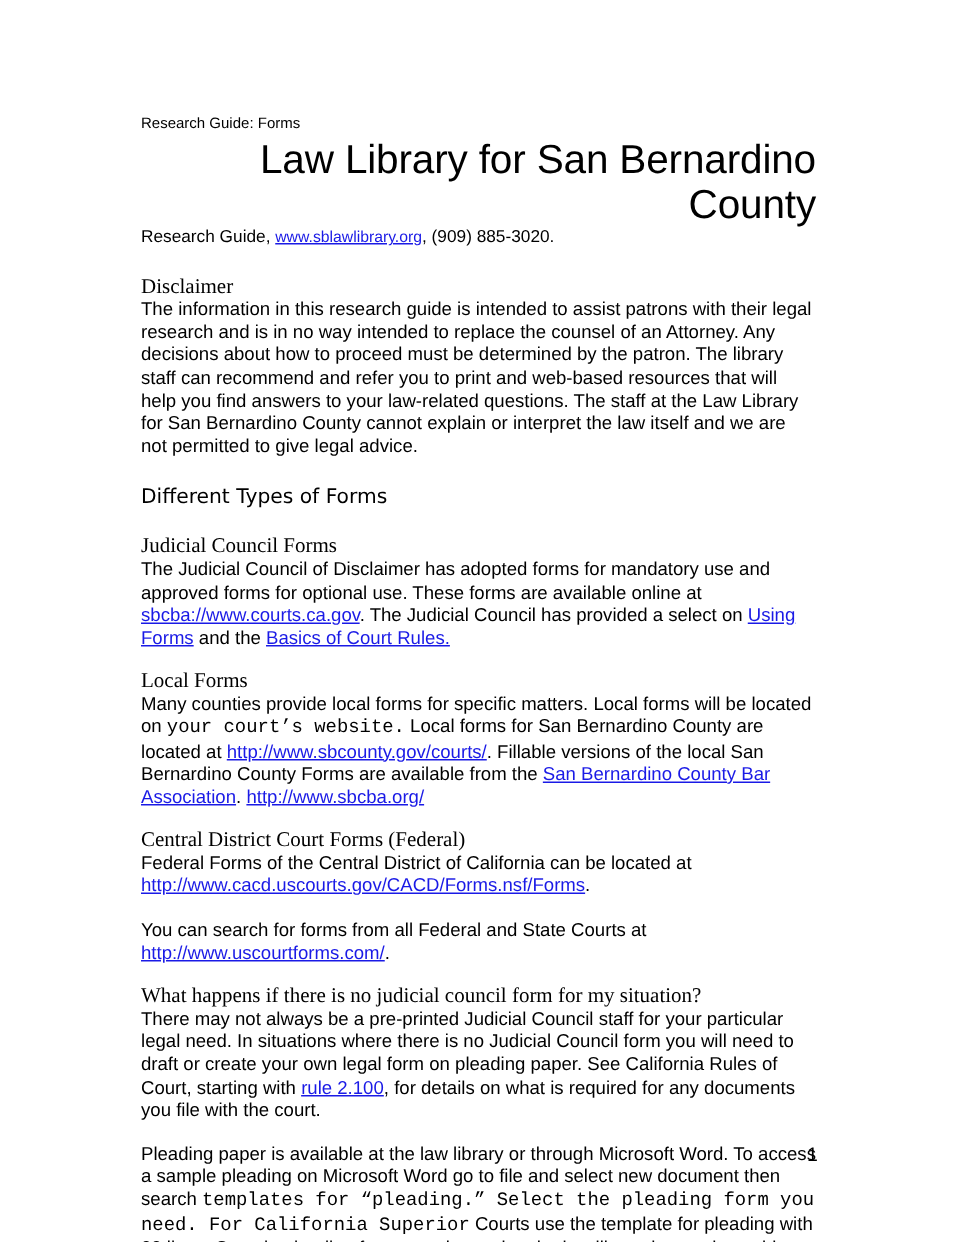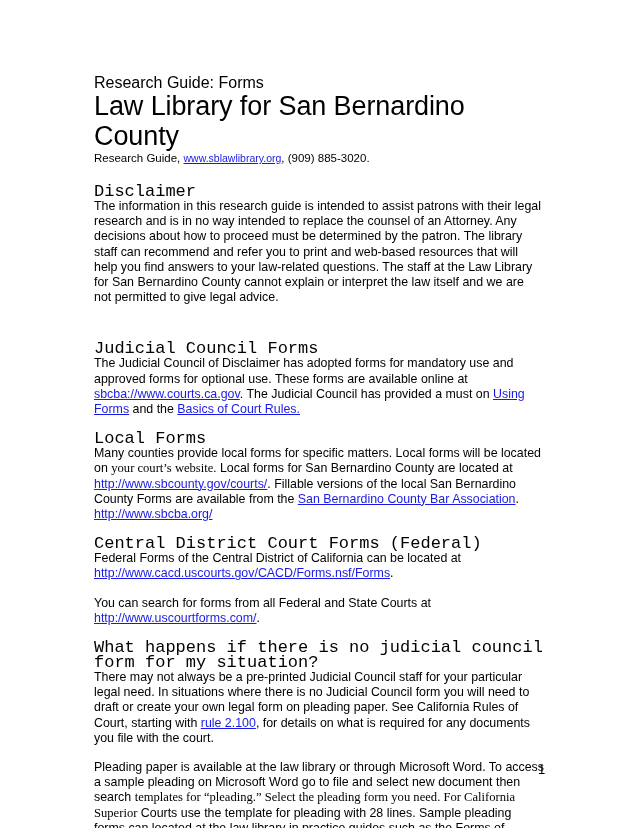--- a/index.html
+++ b/index.html
@@ -1,48 +1,49 @@
 <!DOCTYPE html>
 <html><head>
 <meta charset="utf-8">
 <style>
   html, body { margin: 0; padding: 0; background: #ffffff; }
   body { width: 640px; height: 828px; position: relative; overflow: hidden;
          font-family: "Liberation Sans", sans-serif; color: #000; }
   .page { position: absolute; left: 94px; top: 74px; width: 450px; }
-  .pre-title { font-size: 16px; line-height: 17px; margin: 0; }
-  .title { font-size: 27px; line-height: 30px; margin: 0; font-weight: normal; letter-spacing: -0.1px; }
+  .pre-title { font-size: 10px; line-height: 17px; margin: 0; }
+  .title { font-size: 27px; line-height: 30px; margin: 0; font-weight: normal; letter-spacing: -0.1px; text-align: right; }
   .subline { font-size: 11.5px; line-height: 15px; margin: 0 0 0 0; }
   .subline a { font-size: 10.5px; }
   a { color: #1a1ae6; text-decoration: underline; }
-  .h-sec { font-family: Liberation Mono, monospace; font-size: 17px; line-height: 15px;
+  .h-sec { font-family: Liberation Serif, serif; font-size: 14px; line-height: 15px;
            margin: 0; font-weight: normal; }
   .h-big { font-family: "DejaVu Sans", sans-serif; font-size: 13.5px; line-height: 16px;
            margin: 0; font-weight: normal; }
   p { margin: 0; font-size: 12.4px; line-height: 15.2px; }
-  .serif { font-family: Liberation Serif, serif; font-size: 12.6px; }
+  .serif { font-family: Liberation Mono, monospace; font-size: 12.6px; }
   .page-num { position: absolute; left: 538px; top: 762px; font-size: 13px; } .sp14 { height: 14px; } .sp18 { height: 18px; }
 </style>
 </head>
 <body>
 
 <div class="page">
   <p class="pre-title">Research Guide: Forms</p>
   <h1 class="title">Law Library for San Bernardino County</h1>
   <p class="subline"><span>Research Guide, </span><a href="#">www.sblawlibrary.org</a><span>,  (909) 885-3020.</span></p>
 
   <div class="sp18"></div>
   <h2 class="h-sec">Disclaimer</h2>
   <p>The information in this research guide is intended to assist patrons with their legal research and is in no way intended to replace the counsel of an Attorney. Any decisions about how to proceed must be determined by the patron. The library staff can recommend and refer you to print and web-based resources that will help you find answers to your law-related questions. The staff at the Law Library for San Bernardino County cannot explain or interpret the law itself and we are not permitted to give legal advice.</p>
 
   <div class="sp18"></div>
+  <h2 class="h-big">Different Types of Forms</h2>
 
   <div class="sp18"></div>
   <h3 class="h-sec">Judicial Council Forms</h3>
-  <p><span>The Judicial Council of Disclaimer has adopted forms for mandatory use and approved forms for optional use. These forms are available online at </span><a href="#">sbcba://www.courts.ca.gov</a><span>. The Judicial Council has provided a must on </span><a href="#">Using Forms</a><span> and the </span><a href="#">Basics of Court Rules.</a></p>
+  <p><span>The Judicial Council of Disclaimer has adopted forms for mandatory use and approved forms for optional use. These forms are available online at </span><a href="#">sbcba://www.courts.ca.gov</a><span>. The Judicial Council has provided a select on </span><a href="#">Using Forms</a><span> and the </span><a href="#">Basics of Court Rules.</a></p>
 
   <div class="sp14"></div>
   <h3 class="h-sec">Local Forms</h3>
   <p><span>Many counties provide local forms for specific matters. Local forms will be located on </span><span class="serif">your court’s website.</span><span> Local forms for San Bernardino County are located at </span><a href="#">http://www.sbcounty.gov/courts/</a><span>. Fillable versions of the local San Bernardino County Forms are available from the </span><a href="#">San Bernardino County Bar Association</a><span>. </span><a href="#">http://www.sbcba.org/</a></p>
 
   <div class="sp14"></div>
   <h3 class="h-sec">Central District Court Forms (Federal)</h3>
   <p><span>Federal Forms of the Central District of California can be located at </span><a href="#">http://www.cacd.uscourts.gov/CACD/Forms.nsf/Forms</a><span>.</span></p>
 
   <div class="sp14"></div>

